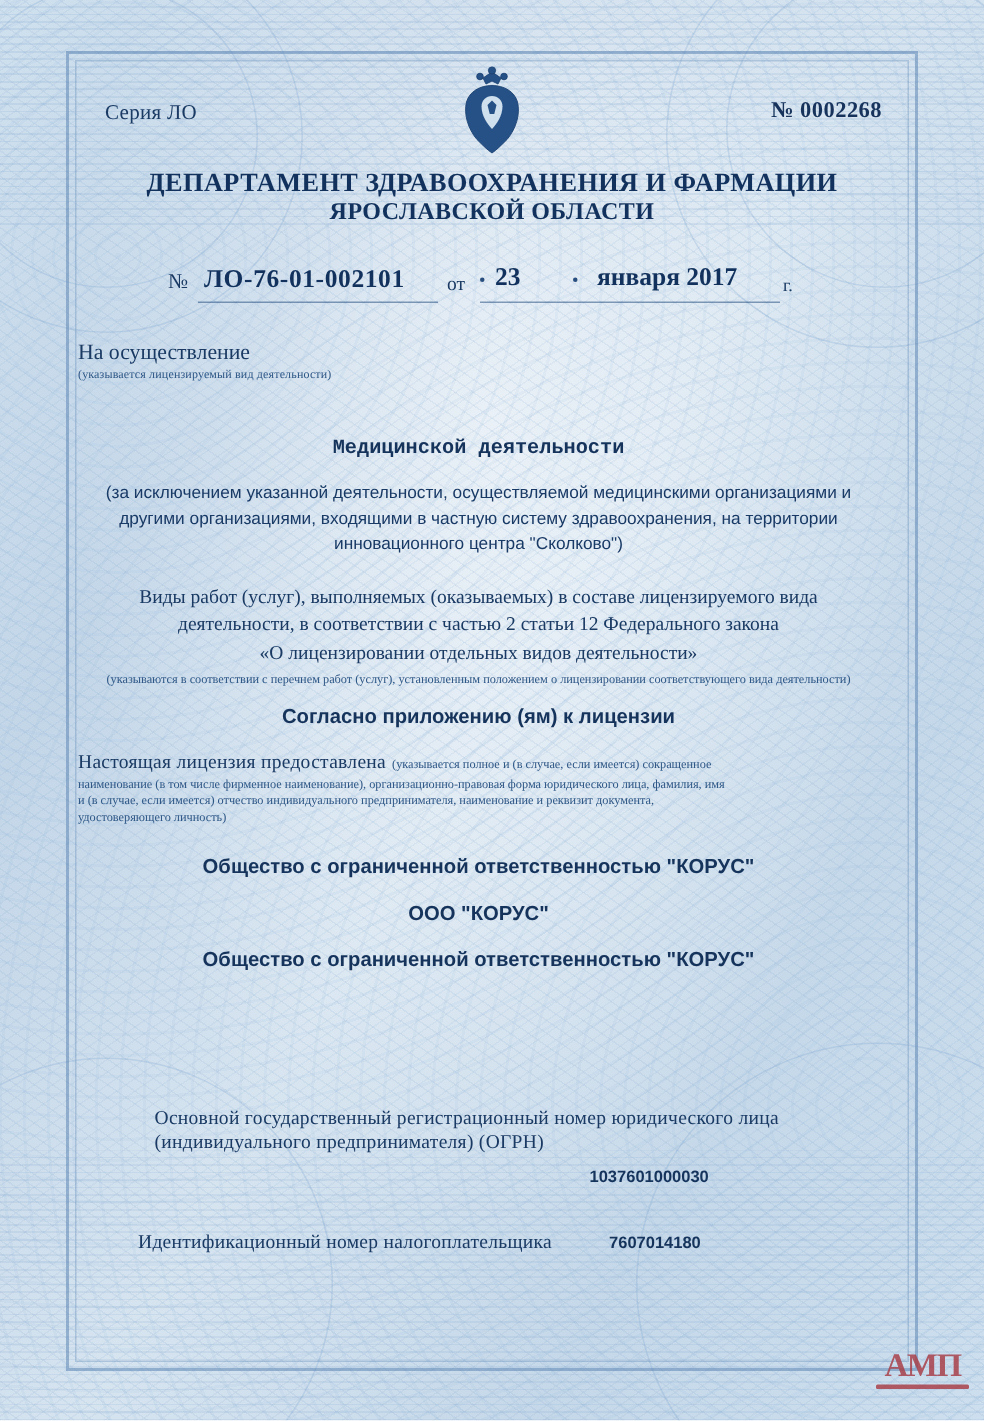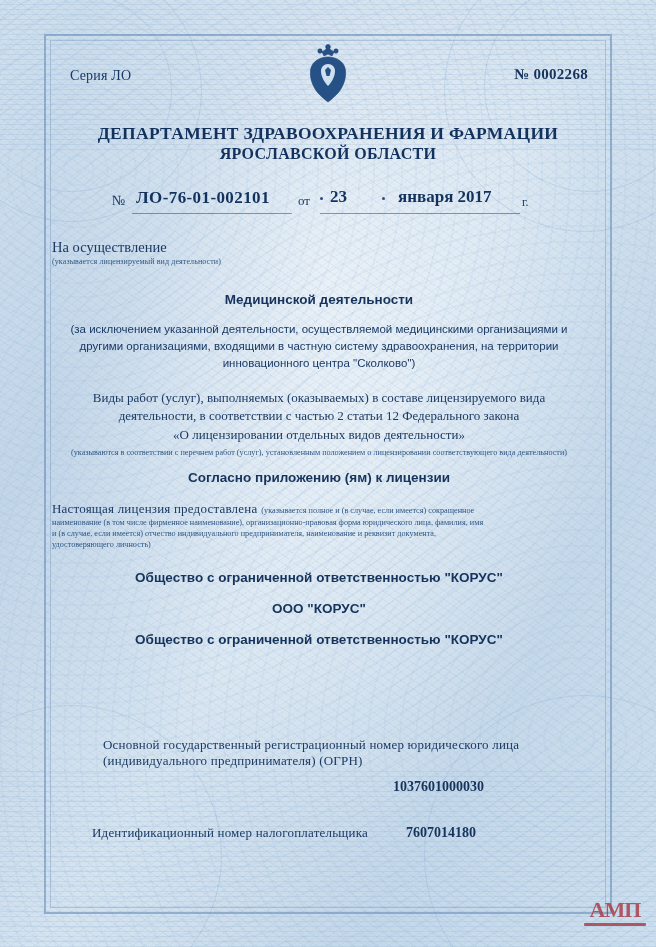--- a/index.html
+++ b/index.html
@@ -115,21 +115,21 @@
     opacity: .95;
   }
 
   .dept {
     text-align: center;
     font-weight: bold;
     font-size: 17.5px;
     letter-spacing: .3px;
     line-height: 1.28;
     color: #12325d;
-    margin-top: 14px;
+    margin-top: 2px;
   }
   .dept .l2 { font-size: 16px; }
 
   .licenz-wrap {
     position: relative;
     height: 92px;
     margin-top: 10px;
     text-align: center;
   }
   .licenz {
@@ -228,23 +228,23 @@
     color: #2e5685;
     line-height: 1.35;
   }
 
   .field-label {
     font-size: 13px;
     color: #1b3a63;
     letter-spacing: .2px;
   }
   .field-value {
-    font-family: Liberation Serif, serif;
-    font-weight: bold;
-    font-size: 14px;
+    font-family: Liberation Sans, sans-serif;
+    font-weight: bold;
+    font-size: 11px;
     color: #15335b;
   }
 
   .block-ogrn {
     margin-top: 90px;
     padding-left: 51px;
   }
   .block-inn {
     margin-top: 28px;
     padding-left: 40px;
@@ -335,21 +335,21 @@
       <span class="day">23</span>
       <span class="dot" style="left:330px;"></span>
       <span class="month">января 2017</span>
       <span class="underline" style="left:268px; top:30px; width:200px;"></span>
       <span class="g">г.</span>
     </div>
 
     <div class="sec">
       <div class="sec-title">На осуществление</div>
       <div class="hint">(указывается лицензируемый вид деятельности)</div>
-      <div class="bold-line centered" style="margin-top:26px;">Медицинской деятельности</div>
+      <div class="bold-line centered" style="margin-top:38px;font-family:Liberation Mono, monospace;">Медицинской деятельности</div>
       <div class="body-line centered" style="margin-top:14px; padding:0 6px;text-align:center;">(за исключением указанной деятельности, осуществляемой медицинскими организациями и другими организациями, входящими в частную систему здравоохранения, на территории инновационного центра "Сколково")</div>
     </div>
 
     <div class="sec centered" style="margin-top:16px;">
       <div class="para">Виды работ (услуг), выполняемых (оказываемых) в составе лицензируемого вида</div>
       <div class="para">деятельности, в соответствии с частью 2 статьи 12 Федерального закона</div>
       <div class="para">«О лицензировании отдельных видов деятельности»</div>
       <div class="small-hint" style="margin-top:2px;">(указываются в соответствии с перечнем работ (услуг), установленным положением о лицензировании соответствующего вида деятельности)</div>
       <div class="bold-line" style="margin-top:12px;">Согласно приложению (ям) к лицензии</div>
     </div>

